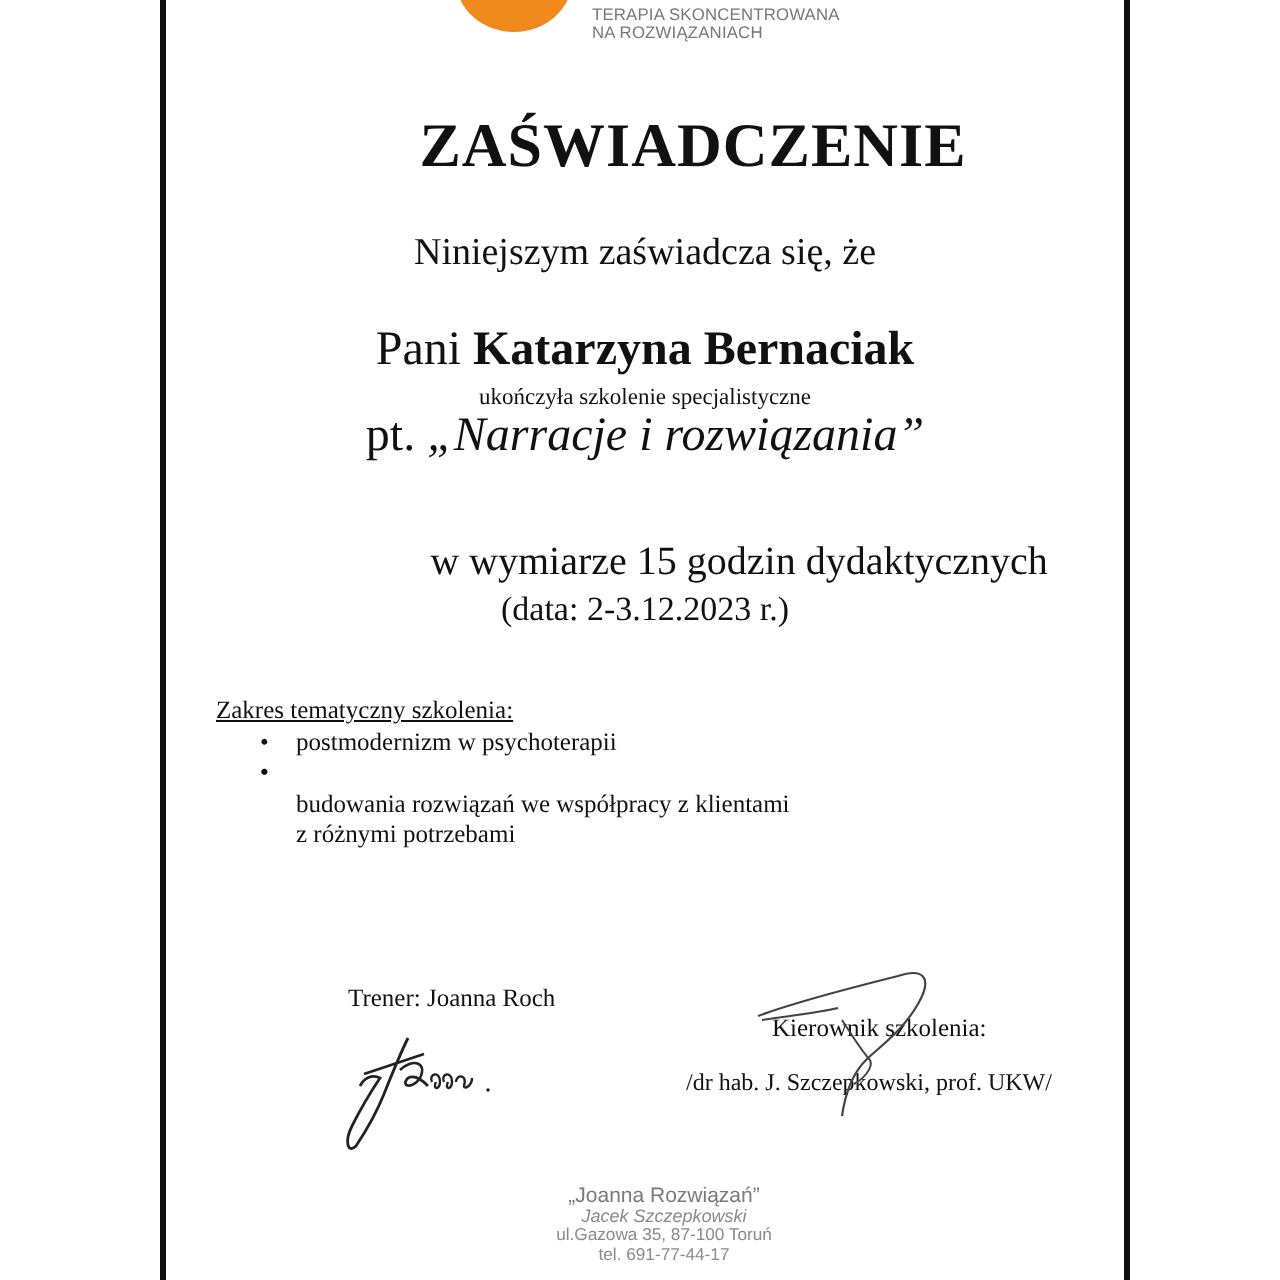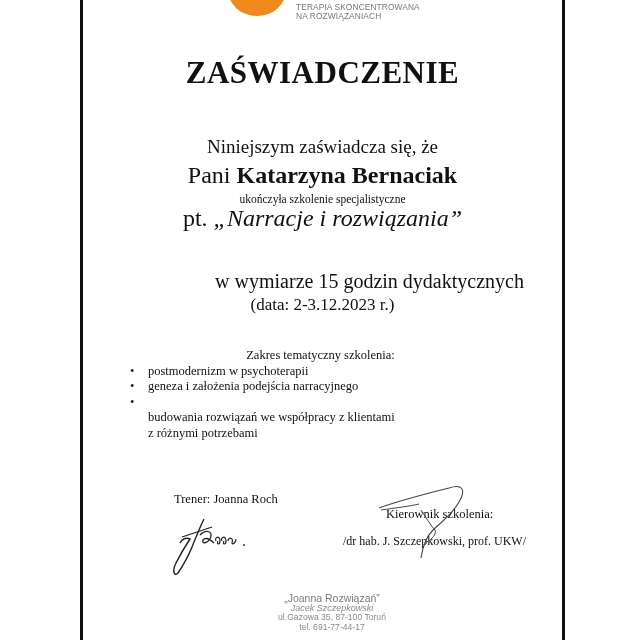--- a/index.html
+++ b/index.html
@@ -45,25 +45,25 @@
       position: absolute;
       left: 83px;
       width: 479px;
       text-align: center;
     }
     .title {
       top: 55px;
       font-size: 31px;
       font-weight: bold;
       letter-spacing: 0.5px;
+      padding-left: 24px;
     }
     .intro {
       top: 116px;
       font-size: 19px;
-      margin-top: 20px;
     }
     .name-line {
       top: 162px;
       font-size: 24px;
     }
     .name-line b { font-weight: bold; }
     .completed {
       top: 193px;
       font-size: 11.5px;
     }
@@ -82,21 +82,21 @@
       font-size: 17px;
     }
     .scope {
       position: absolute;
       left: 108px;
       top: 348px;
       font-size: 12.5px;
       line-height: 15.5px;
     }
     .scope-title {
-      text-align: right;
+      text-decoration: underline;
     }
     .scope ul {
       list-style: none;
       margin: 0;
       padding: 0;
     }
     .scope li {
       position: relative;
       padding-left: 40px;
     }
@@ -187,21 +187,20 @@
 
 <div class="scope">
   <div class="scope-title">Zakres tematyczny szkolenia:</div>
   <ul>
     <li>
       <span class="bullet">•</span>
       <span>postmodernizm w psychoterapii</span>
     </li>
     <li>
       <span class="bullet">•</span>
-      <span>geneza i założenia podejścia narracyjnego</span>
     </li>
     <li>
       <span class="bullet">•</span>
       <br>
       <span>budowania rozwiązań we współpracy z klientami</span><br>
       <span>z różnymi potrzebami</span>
     </li>
   </ul>
 </div>
 

